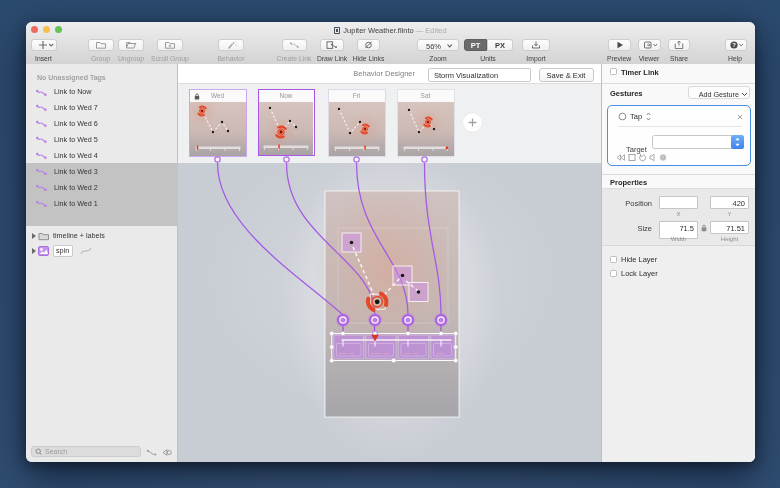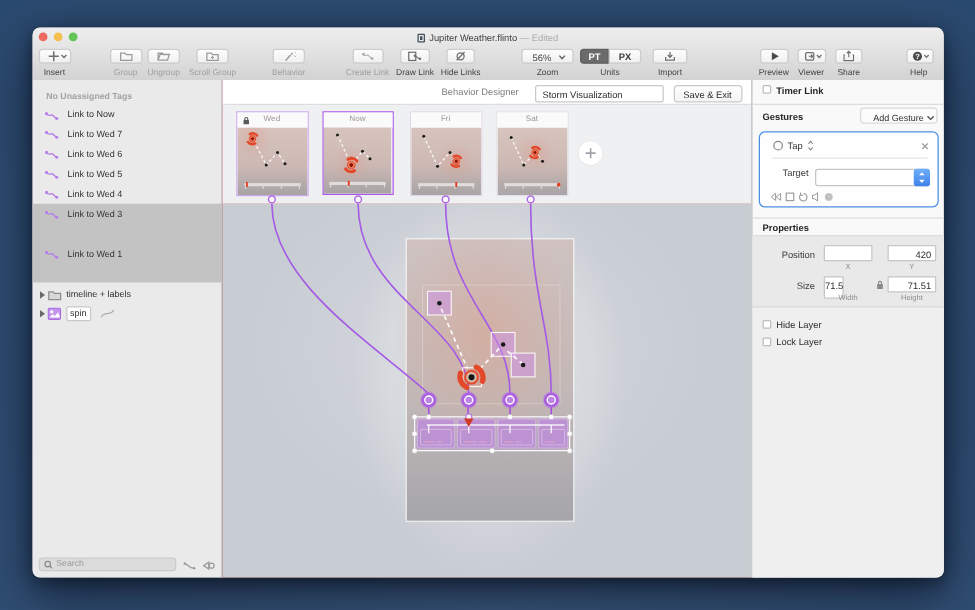--- a/index.html
+++ b/index.html
@@ -217,20 +217,26 @@
           <use href="#sq"></use>
         </svg>
         <span class="txt">Link to Wed 4</span>
       </div>
     <div class="srow" style="top:99px;">
         <svg class="lic">
           <use href="#sq"></use>
         </svg>
         <span class="txt">Link to Wed 3</span>
       </div>
+    <div class="srow" style="top:114.9px;">
+        <svg class="lic">
+          <use href="#sq"></use>
+        </svg>
+        <span class="txt">Link to Wed 2</span>
+      </div>
     <div class="srow" style="top:130.8px;">
         <svg class="lic">
           <use href="#sq"></use>
         </svg>
         <span class="txt">Link to Wed 1</span>
       </div>
     <div class="srow" style="top:163.5px;">
       <svg width="8" height="8" style="position:absolute;left:4px;top:4px;">
           <path d="M2 1 l4 3 -4 3 z" fill="#6A6A6A"></path>
         </svg>
@@ -481,21 +487,21 @@
           <circle cx="4.5" cy="4.5" r="3.4" stroke="#8A8A8A" stroke-width="1" fill="none"></circle>
         </svg>
       <span style="position:absolute;left:22px;top:6px;font-size:7.5px;color:#2E2E2E;">Tap</span>
       <svg width="5" height="9" style="position:absolute;left:38px;top:6px;">
           <path d="M0.8 3 l1.7-2 1.7 2 M0.8 6 l1.7 2 1.7-2" stroke="#7A7A7A" stroke-width="0.9" fill="none"></path>
         </svg>
       <svg width="6" height="6" style="position:absolute;right:7px;top:7.5px;">
           <path d="M0.8 0.8 l4.4 4.4 M5.2 0.8 l-4.4 4.4" stroke="#9A9A9A" stroke-width="0.9"></path>
         </svg>
       <div style="position:absolute;left:10px;top:19.5px;width:124px;height:1px;background:#E4E4E4;"></div>
-      <span style="position:absolute;left:18px;top:28px;font-size:7.5px;color:#3A3A3A;">Target</span>
+      <span style="position:absolute;left:18px;top:39px;font-size:7.5px;color:#3A3A3A;">Target</span>
       <div style="position:absolute;left:44px;top:28.5px;width:92px;height:14px;background:#FFFFFF;border:1px solid #C6C6C6;border-radius:2.5px;box-sizing:border-box;">
         <div style="position:absolute;right:-1px;top:-1px;width:13px;height:14px;background:linear-gradient(#6FAFFA,#3E82E8);border-radius:2.5px;">
           <svg width="13" height="14">
               <path d="M4.3 5.2 l2.2-2.5 2.2 2.5 z M4.3 8.8 l2.2 2.5 2.2-2.5 z" fill="#FFFFFF"></path>
             </svg>
         </div>
       </div>
       <g></g>
       <svg width="60" height="9" style="position:absolute;left:8px;top:47px;">
         <path d="M1 4.5 l3.5-2.8 v5.6 z M5 4.5 l3.5-2.8 v5.6 z" stroke="#9A9A9A" stroke-width="0.8" fill="none"></path>
@@ -509,21 +515,21 @@
     <div style="position:absolute;left:0;top:109.5px;width:154px;height:1px;background:#DCDCDC;"></div>
     <span class="bold" style="position:absolute;left:8px;top:113.5px;">Properties</span>
     <div style="position:absolute;left:0;top:124px;width:154px;height:57px;background:#E9E9E9;border-top:1px solid #DEDEDE;"></div>
     <div style="position:absolute;left:0;top:181px;width:154px;height:217px;background:#EFEFEF;border-top:1px solid #D8D8D8;"></div>
     <span style="position:absolute;left:0;top:135px;width:50px;text-align:right;font-size:7.5px;color:#3A3A3A;">Position</span>
     <div class="fld" style="left:57px;top:132px;width:39px;height:13px;"></div>
     <div class="fld" style="left:108px;top:132px;width:39px;height:13px;padding:2px 3px 0 0;">420</div>
     <div class="flab" style="left:76.5px;top:146.5px;">X</div>
     <div class="flab" style="left:127.5px;top:146.5px;">Y</div>
     <span style="position:absolute;left:0;top:160px;width:50px;text-align:right;font-size:7.5px;color:#3A3A3A;">Size</span>
-    <div class="fld" style="left:57px;top:157px;width:16px;height:13px;padding:2px 3px 14px 0;">71.5</div>
+    <div class="fld" style="left:57px;top:157px;width:39px;height:13px;padding:2px 3px 14px 0;">71.5</div>
     <svg width="6" height="8" style="position:absolute;left:99px;top:160px;">
         <rect x="0.7" y="3.2" width="4.6" height="4" rx="0.5" fill="#8A8A8A"></rect>
         <path d="M1.8 3.2 v-0.9 a1.2 1.2 0 0 1 2.4 0 v0.9" stroke="#8A8A8A" stroke-width="0.9" fill="none"></path>
       </svg>
     <div class="fld" style="left:108px;top:157px;width:39px;height:13px;padding:2px 3px 0 0;">71.51</div>
     <div class="flab" style="left:76.5px;top:172px;">Width</div>
     <div class="flab" style="left:127.5px;top:172px;">Height</div>
     <div class="cb" style="left:8px;top:191.5px;"></div>
     <span style="position:absolute;left:19px;top:191px;font-size:7.5px;color:#2E2E2E;">Hide Layer</span>
     <div class="cb" style="left:8px;top:205.5px;"></div>

